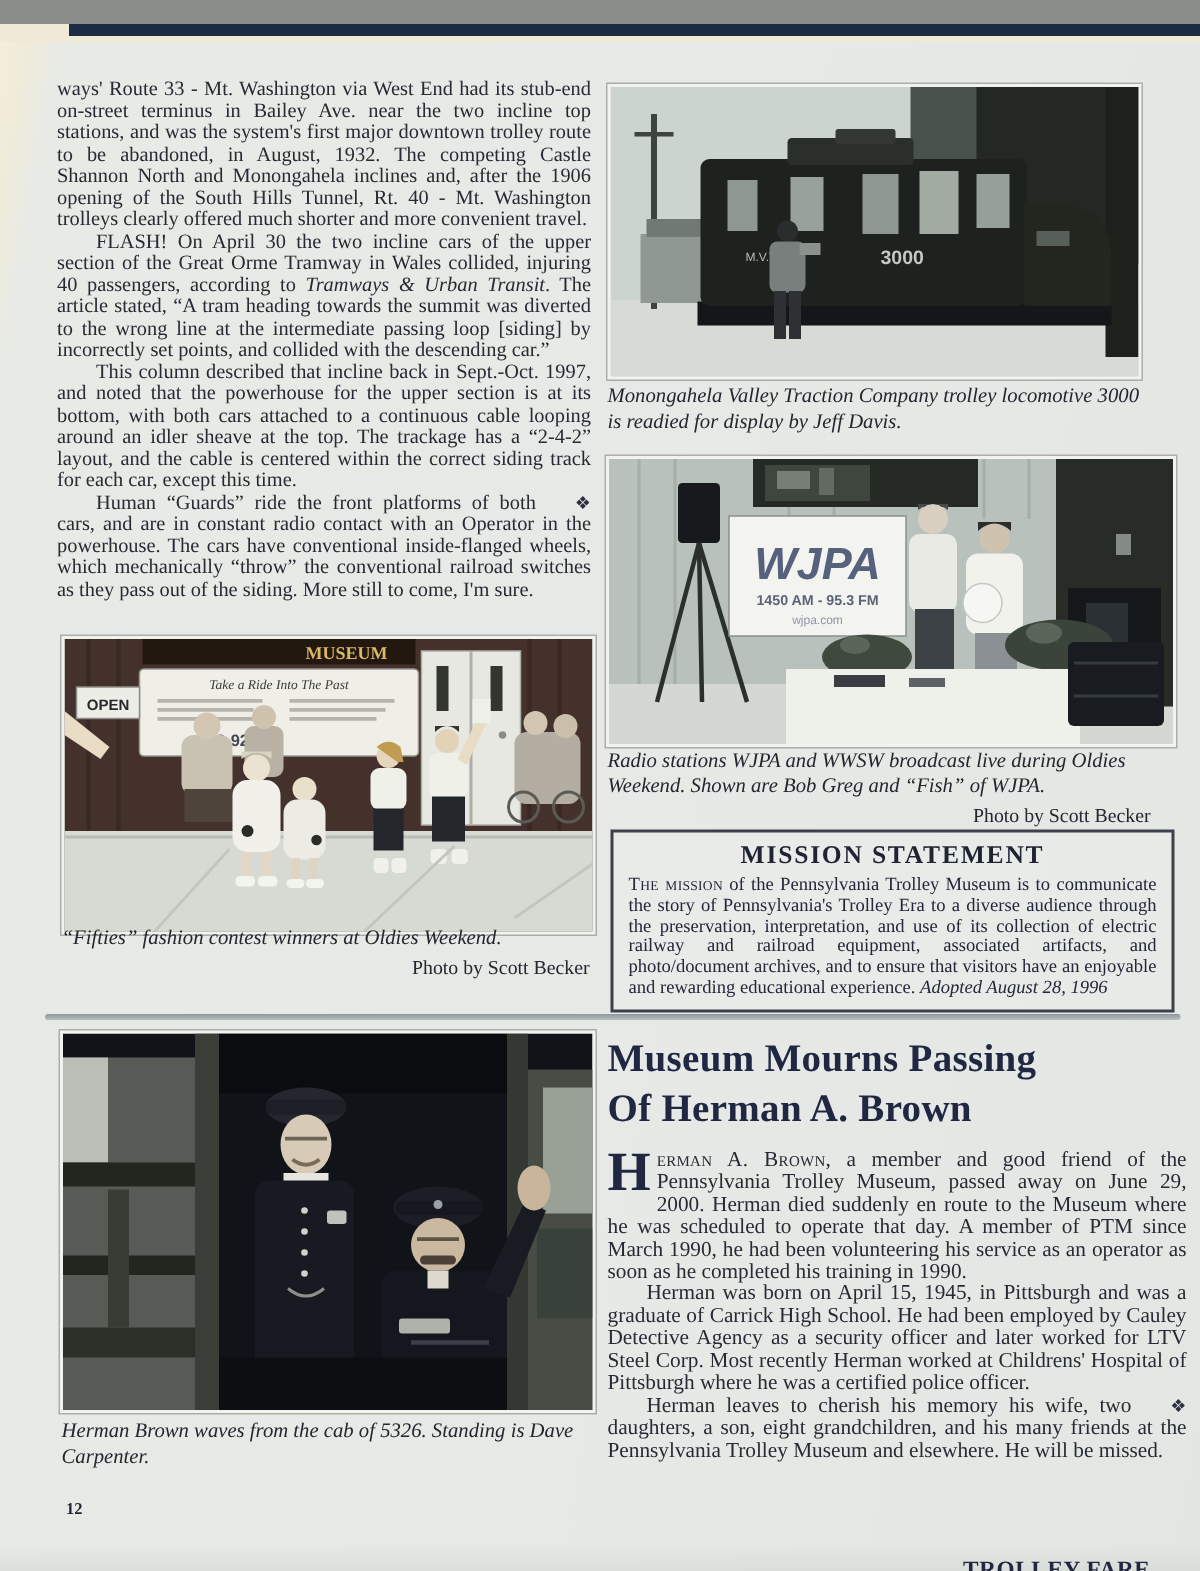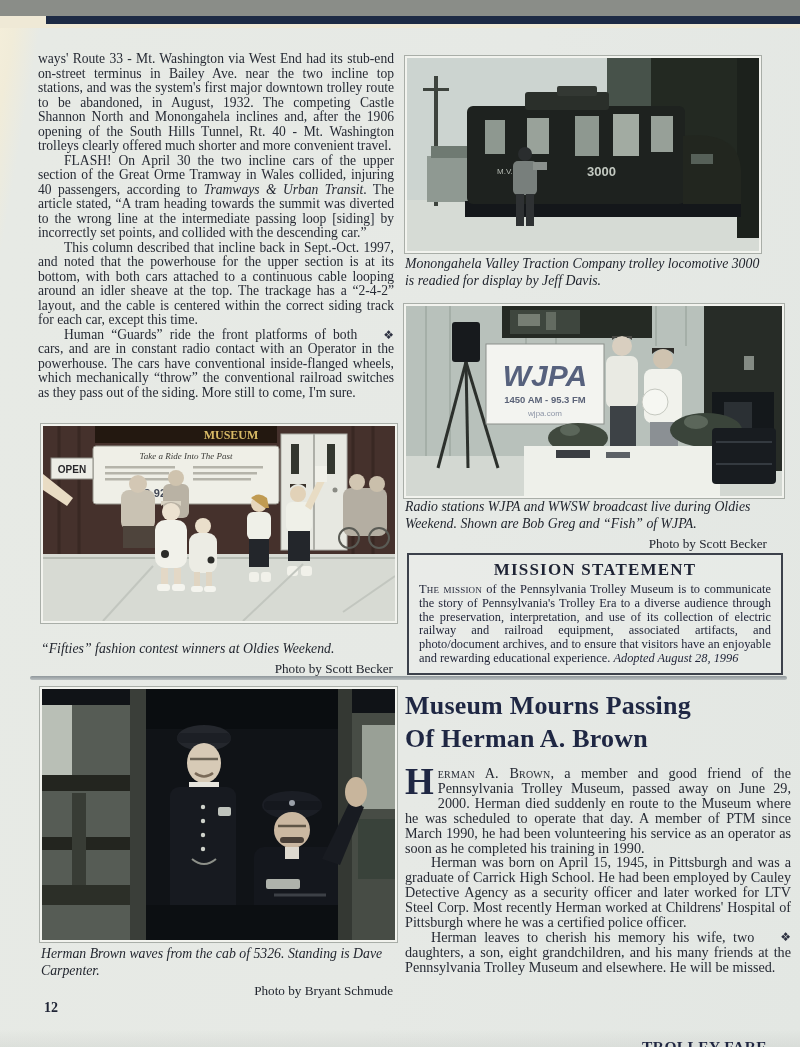--- a/index.html
+++ b/index.html
@@ -32,21 +32,21 @@
   
   .hr{background:linear-gradient(180deg,#8f979b,#b9bfc0);height:4px;border-radius:2px;}
   
   .article h2{margin:0;font-size:26px;line-height:33px;color:#1f2743;letter-spacing:.2px;font-weight:bold;}
   .article .atext{margin-top:11px;}
   .article .atext p{margin:0;text-align:justify;font-size:14.2px;line-height:14.9px;}
   .article .atext p.ind{text-indent:26px;}
   .article .atext p+p{margin-top:0;}
   .dropcap{float:left;font-size:37px;line-height:29px;padding:1px 4px 0 0;color:#1f2743;font-weight:bold;}
   
-  .pagenum{font-size:14px;font-weight:bold;color:#1f2435;}
+  .pagenum{font-size:11px;font-weight:bold;color:#1f2435;}
   .mag{font-size:15.5px;font-weight:bold;color:#1d2340;letter-spacing:.4px;text-align:right;}
 </style>
 </head>
 <body>
 
 <div id="page">
   <div class="topstrip-paper abs"></div>
   <div class="topstrip-navy abs"></div>
 
   <div class="abs bodytext" style="left:38px;top:36px;width:356px;">
@@ -262,21 +262,21 @@
         <rect x="244" y="140" width="11" height="10" rx="3" fill="#f1f1ea"></rect>
         <rect x="258" y="140" width="11" height="10" rx="3" fill="#f1f1ea"></rect>
       </g>
       <g stroke="#c2c6bf" stroke-width="2">
         <line x1="60" y1="195" x2="110" y2="140"></line>
         <line x1="200" y1="195" x2="260" y2="138"></line>
         <line x1="300" y1="186" x2="352" y2="150"></line>
       </g>
     </svg>
   </div>
-  <div class="abs caption" style="left:41px;top:624px;width:352px;">
+  <div class="abs caption" style="left:41px;top:600px;width:352px;">
     <span>“Fifties” fashion contest winners at Oldies Weekend.</span>
     <div class="credit">Photo by Scott Becker</div>
   </div>
 
   <div class="abs photo" style="left:40px;top:671px;width:353px;height:251px;">
     <svg width="353" height="251" viewBox="0 0 353 251">
       <rect x="0" y="0" width="353" height="251" fill="#101317"></rect>
       <g>
         <rect x="0" y="16" width="88" height="235" fill="#565c55"></rect>
         <rect x="0" y="16" width="30" height="70" fill="#b9bfb6"></rect>
@@ -321,21 +321,20 @@
         <path d="M280 170 L308 112 L322 118 L298 176 Z" fill="#181b21"></path>
         <ellipse cx="314" cy="103" rx="11" ry="15" fill="#c8b59c"></ellipse>
         <rect x="224" y="190" width="34" height="10" rx="2" fill="#aeb2ab"></rect>
         <line x1="232" y1="206" x2="284" y2="206" stroke="#3c4046" stroke-width="3"></line>
       </g>
       <rect x="104" y="216" width="192" height="35" fill="#0c0f12"></rect>
     </svg>
   </div>
   <div class="abs caption" style="left:41px;top:929px;width:352px;">
     <span>Herman Brown waves from the cab of 5326.  Standing is Dave Carpenter.</span>
-    <div class="credit">Photo by Bryant Schmude</div>
   </div>
 
   <div class="abs article" style="left:405px;top:673px;width:386px;">
     <h2><span>Museum Mourns Passing</span><br><span>Of Herman A. Brown</span></h2>
     <div class="atext bodytext">
       <p><span class="dropcap">H</span><span><span class="sc">erman A. Brown</span><span>, a member and good friend of the Pennsylvania Trolley Museum, passed away on June 29, 2000. Herman died suddenly en route to the Museum where he was scheduled to operate that day.  A member of PTM since March 1990, he had been volunteering his service as an operator as soon as he completed his training in 1990.</span></span></p>
       <p class="ind"><span>Herman was born on April 15, 1945, in Pittsburgh and was a graduate of Carrick High School.  He had been employed by Cauley Detective Agency as a security officer and later worked for LTV Steel Corp.  Most recently Herman worked at Childrens' Hospital of Pittsburgh where he was a certified police officer.</span></p>
       <p class="ind"><span class="endmark">❖</span><span><span>Herman leaves to cherish his memory his wife, two daughters, a son, eight grandchildren, and his many friends at the Pennsylvania Trolley Museum and elsewhere.  He will be missed.</span></span></p>
     </div>
   </div>

